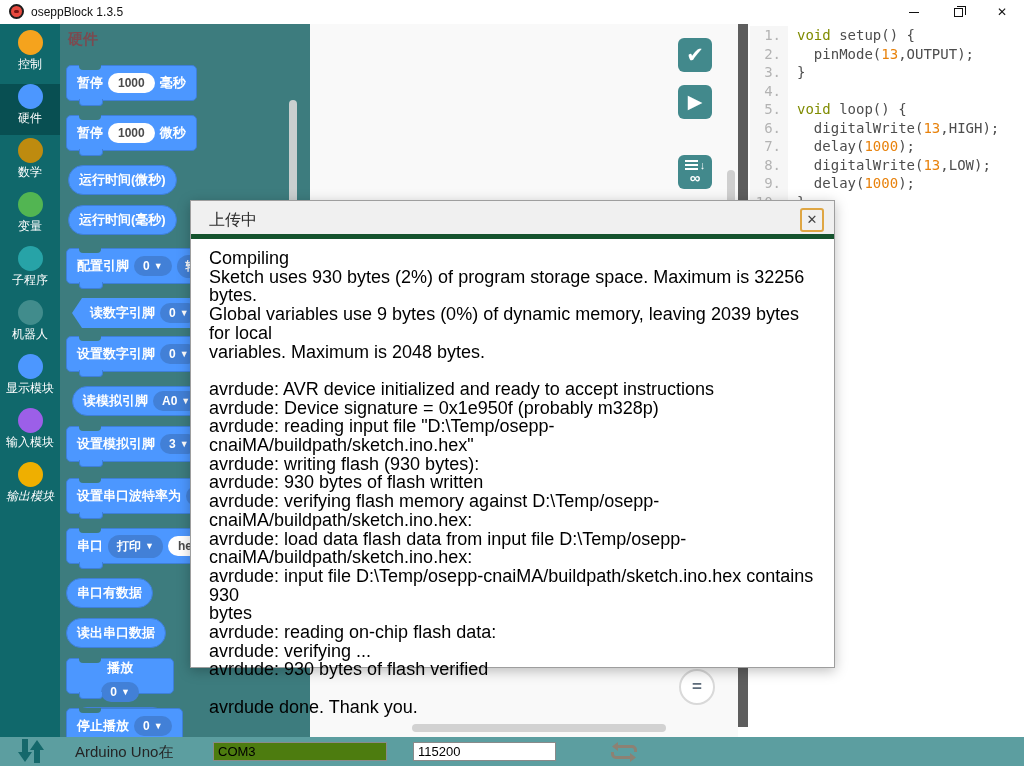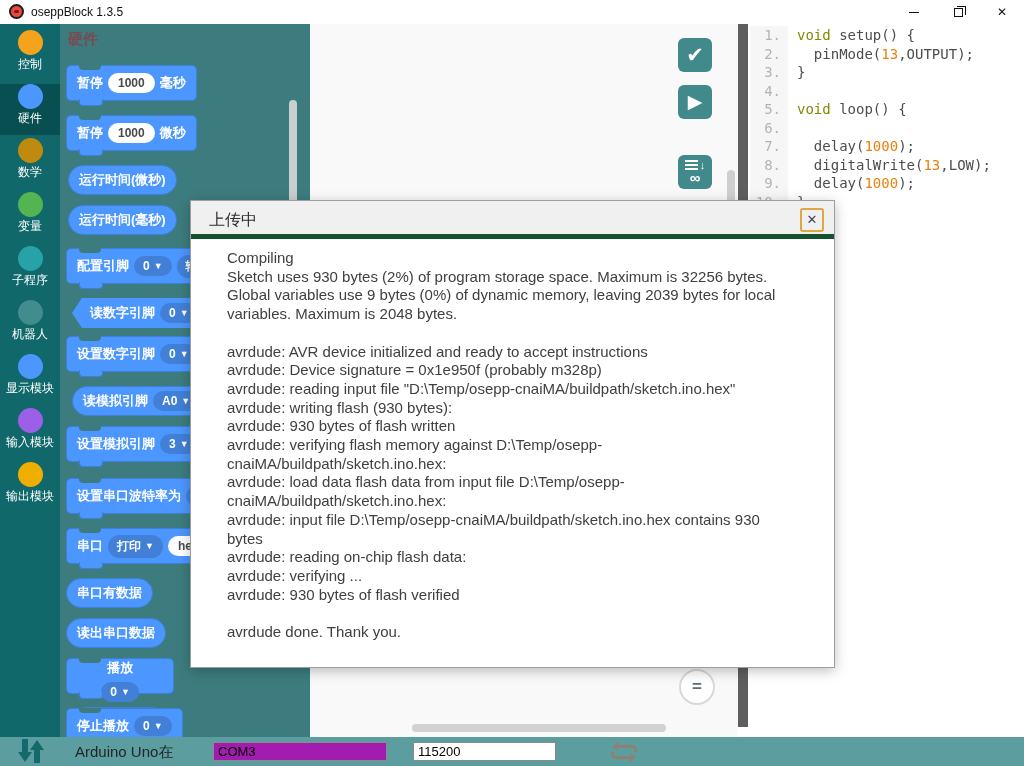--- a/index.html
+++ b/index.html
@@ -76,28 +76,28 @@
   .code-text .num { color:#e8820c; }
 
   
   .dialog { position:absolute; left:190px; top:200px; width:645px; height:468px; background:#fff;
             border:1px solid #9e9e9e; box-shadow:0 3px 12px rgba(0,0,0,.25); z-index:50; }
   .dialog-header { position:relative; height:38px; background:#f0f0f0; border-bottom:5px solid #14532d; }
   .dialog-title { position:absolute; left:18px; top:0; line-height:38px; font-size:16px; color:#2b2b2b; }
   .dialog-close { position:absolute; right:10px; top:7px; width:24px; height:24px; background:#f0f0f0;
                   border:2px solid #dfa643; border-radius:3px; text-align:center; line-height:20px;
                   font-size:13px; font-weight:bold; color:#444; cursor:pointer; }
-  .dialog-body { padding:10px 36px; font-size:15px; color:#404040; line-height:18.7px; white-space:pre-wrap; }
+  .dialog-body { padding:10px 18px; font-size:18px; color:#000000; line-height:18.7px; white-space:pre-wrap; }
 
   
   .bottombar { position:absolute; left:0; top:737px; width:1024px; height:29px; background:#5c9ea0; z-index:60; }
   .updown-icon { position:absolute; left:16px; top:1px; }
   .board-label { position:absolute; left:75px; top:0; line-height:29px; font-size:15px; color:#242424; }
   .port-input { position:absolute; left:213px; top:5px; width:174px; height:19px; border:1px solid #8a8a8a;
-                font-size:13px; padding:0 4px; font-family:"Liberation Sans",sans-serif; background:#a21caf; }
+                font-size:13px; padding:0 4px; font-family:"Liberation Sans",sans-serif; background:#4d7c0f; }
   .baud-input { position:absolute; left:413px; top:5px; width:143px; height:19px; border:1px solid #8a8a8a;
                 font-size:13px; padding:0 4px; font-family:"Liberation Sans",sans-serif; background:#fff; }
   .refresh-icon { position:absolute; left:608px; top:3px; cursor:pointer; }
 </style>
 </head>
 <body>
 
 <div class="app">
 
   <div class="titlebar">
@@ -134,21 +134,21 @@
         <div class="lbl">机器人</div>
       </div>
       <div class="cat" style="margin-top: 0px;">
         <div class="dot" style="background:#4c97ff"></div>
         <div class="lbl">显示模块</div>
       </div>
       <div class="cat" style="margin-top: 0px;">
         <div class="dot" style="background:#9c5fe8"></div>
         <div class="lbl">输入模块</div>
       </div>
-      <div class="cat" style="margin-top: 0px;">
+      <div class="cat" style="margin-top: 0px; font-style: italic;">
         <div class="dot" style="background:#efaf00"></div>
         <div class="lbl">输出模块</div>
       </div>
     </div>
 
   <div class="palette" id="palette">
     <div class="palette-header">硬件</div>
     <div class="pal-scroll"></div>
   <div class="block stack" style="left: 6px; top: 41px;">
         <span>暂停</span>
@@ -283,20 +283,21 @@
       <div class="code-row">
         <span class="gutter">4.</span>
         <span class="code-text"></span>
       </div>
       <div class="code-row">
         <span class="gutter">5.</span>
         <span class="code-text"><span class="kw">void</span> loop() {</span>
       </div>
       <div class="code-row">
         <span class="gutter">6.</span>
+        <span class="code-text">  digitalWrite(<span class="num">13</span>,HIGH);</span>
       </div>
       <div class="code-row">
         <span class="gutter">7.</span>
         <span class="code-text">  delay(<span class="num">1000</span>);</span>
       </div>
       <div class="code-row">
         <span class="gutter">8.</span>
         <span class="code-text">  digitalWrite(<span class="num">13</span>,LOW);</span>
       </div>
       <div class="code-row">

